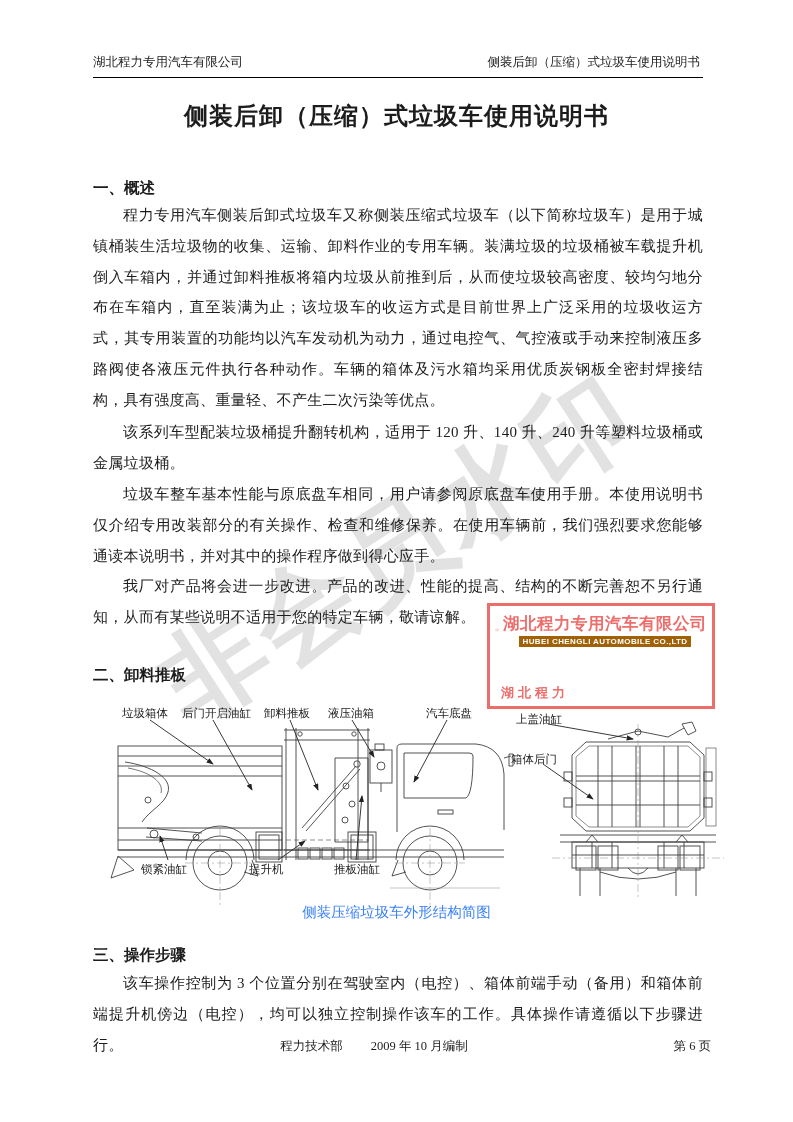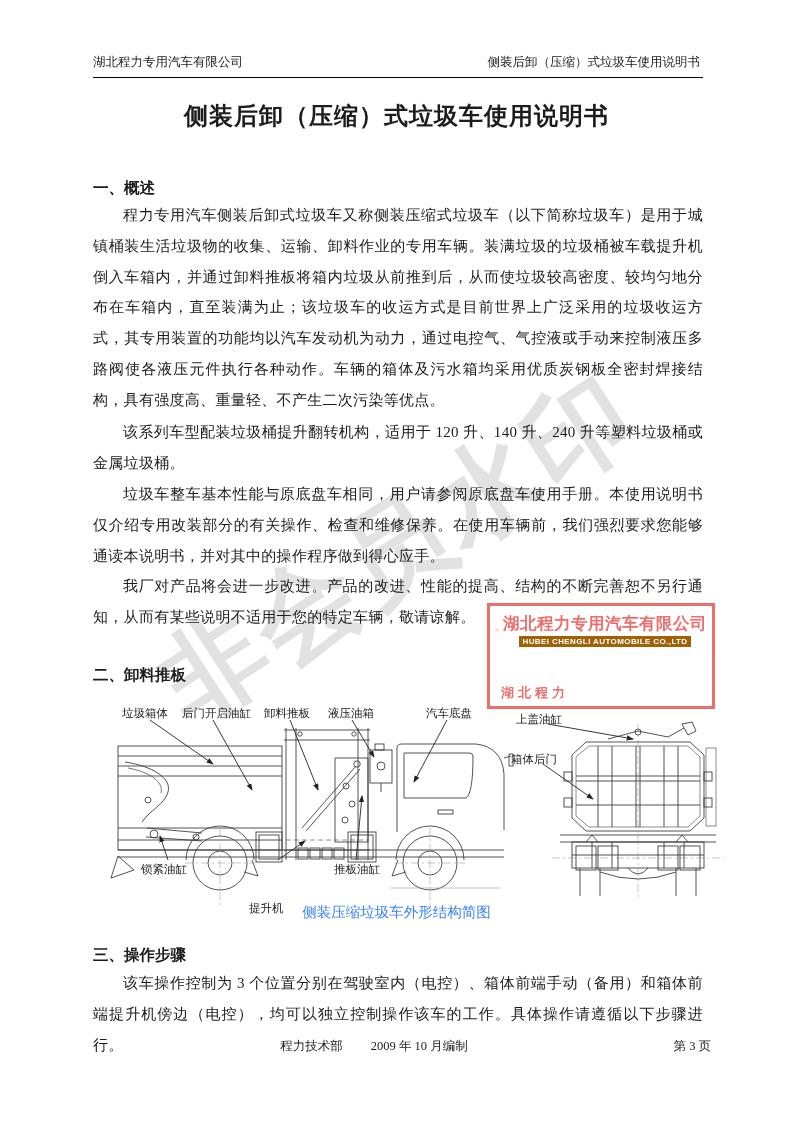--- a/index.html
+++ b/index.html
@@ -205,27 +205,27 @@
     </svg>
 
     <span class="dlabel" style="left:122px;top:6px;">垃圾箱体</span>
     <span class="dlabel" style="left:182px;top:6px;">后门开启油缸</span>
     <span class="dlabel" style="left:264px;top:6px;">卸料推板</span>
     <span class="dlabel" style="left:328px;top:6px;">液压油箱</span>
     <span class="dlabel" style="left:426px;top:6px;">汽车底盘</span>
     <span class="dlabel" style="left:516px;top:12px;">上盖油缸</span>
     <span class="dlabel" style="left:511px;top:52px;">箱体后门</span>
     <span class="dlabel" style="left:141px;top:162px;">锁紧油缸</span>
-    <span class="dlabel" style="left:249px;top:162px;margin-top:39px;">提升机</span>
+    <span class="dlabel" style="left:249px;top:162px;">提升机</span>
     <span class="dlabel" style="left:334px;top:162px;">推板油缸</span>
 
     <div class="dcaption">侧装压缩垃圾车外形结构简图</div>
   </div>
 
   <div class="sec-h" style="top:945px;">三、操作步骤</div>
   <div class="para" style="top:968px;">该车操作控制为 3 个位置分别在驾驶室内（电控）、箱体前端手动（备用）和箱体前端提升机傍边（电控），均可以独立控制操作该车的工作。具体操作请遵循以下步骤进行。</div>
 
   <div class="footer-center">
     <span>程力技术部</span><span class="footer-gap"></span><span>2009 年 10 月编制</span>
   </div>
-  <div class="footer-page">第 3 页</div>
+  <div class="footer-page">第 6 页</div>
 
 </div>
 
 </body></html>

